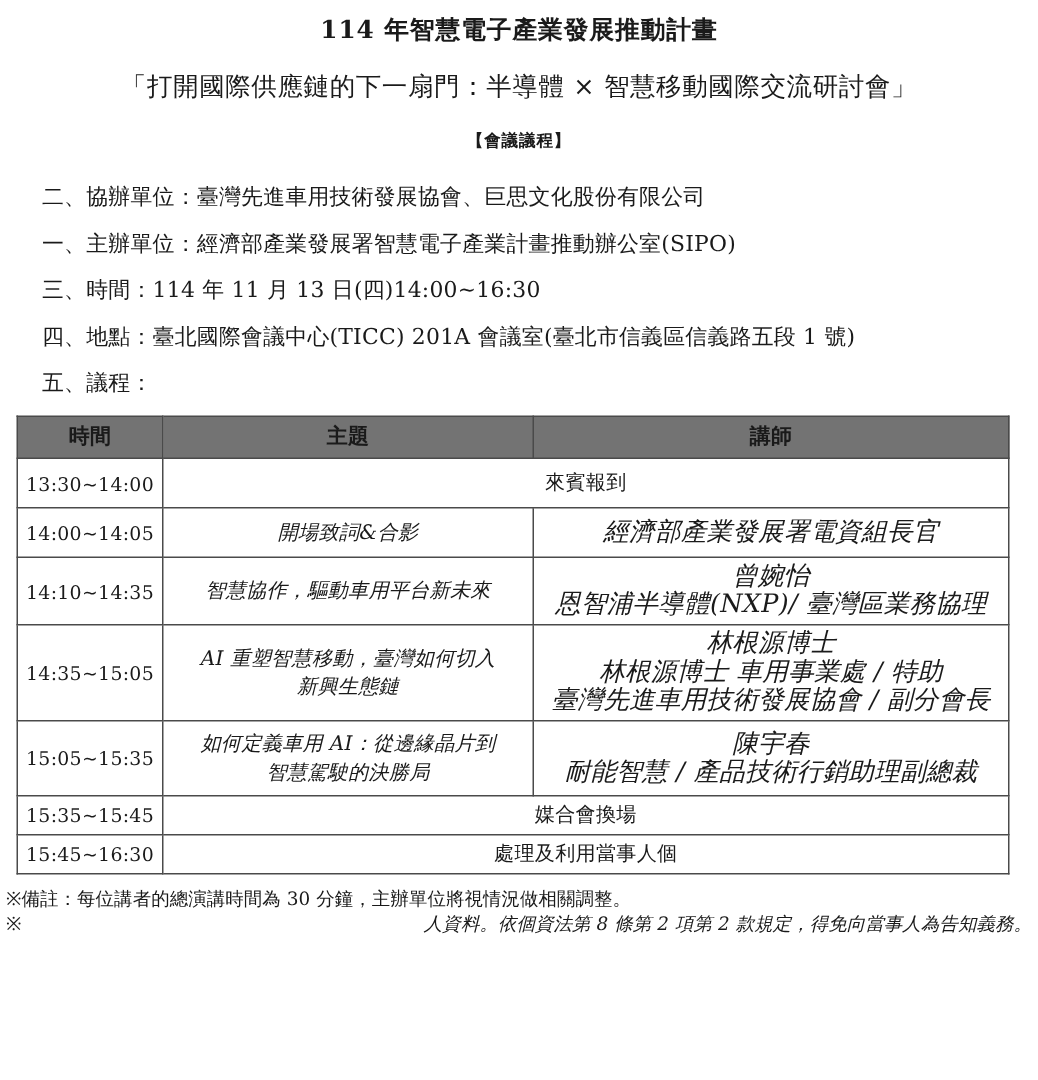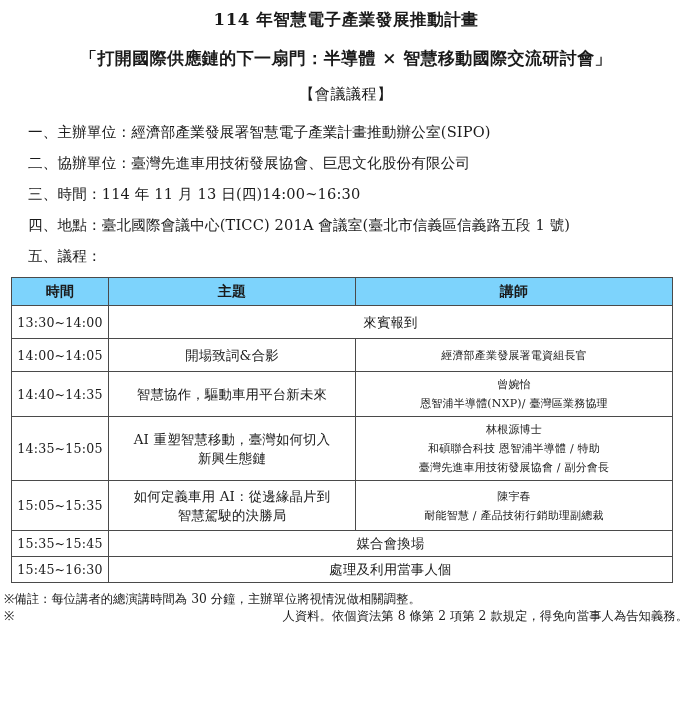--- a/index.html
+++ b/index.html
@@ -29,30 +29,30 @@
   .doc-title-1 {
     text-align: center;
     font-weight: bold;
     font-size: 16.5px;
     letter-spacing: 0.6px;
     line-height: 22px;
     margin: 0 0 13px 0;
   }
   .doc-title-2 {
     text-align: center;
-    font-weight: bold;
+    font-weight: normal;
     font-size: 17px;
     letter-spacing: 0.4px;
     line-height: 23px;
     margin: 16px 0 13px 0;
   }
   .doc-title-3 {
     text-align: center;
-    font-weight: normal;
-    font-size: 15px;
+    font-weight: bold;
+    font-size: 11px;
     letter-spacing: 0.6px;
     line-height: 22px;
     margin: 0 0 11px 0;
   }
 
   
   .info-list {
     margin: 0;
     padding: 0 18px 0 28px;
   }
@@ -76,42 +76,42 @@
   table.agenda th,
   table.agenda td {
     border: 1px solid #4a4a4a;
     text-align: center;
     vertical-align: middle;
     padding: 3px 4px;
     line-height: 19px;
     letter-spacing: 0.2px;
   }
   table.agenda thead th {
-    background: #7dd3fc;
+    background: #737373;
     font-weight: bold;
     font-size: 14px;
     height: 23px;
     padding: 2px 4px;
   }
   col.c-time { width: 97px; }
   col.c-topic { width: 247px; }
   col.c-speaker { width: 317px; }
 
   td.cell-time { font-size: 12.6px; letter-spacing: 0px; }
   td.cell-topic { font-size: 13.4px; }
-  td.cell-speaker { font-size: 11px; }
+  td.cell-speaker { font-size: 17px; }
   td.cell-full { font-size: 13.4px; }
 
   .row-h-33 { height: 33px; }
   .row-h-45 { height: 45px; }
   .row-h-64 { height: 64px; }
   .row-h-50 { height: 50px; }
   .row-h-23 { height: 23px; }
 
-  .ln { display: block; }
+  .ln { display: block; font-style: italic; }
 
   
   .notes {
     padding: 8px 4px 0 4px;
     font-size: 12.3px;
     line-height: 16.5px;
     letter-spacing: 0.05px;
   }
   .note-row {
     display: flex;
@@ -134,22 +134,22 @@
 
 <div class="page">
 
   <div class="title-block">
     <div class="doc-title-1">114 年智慧電子產業發展推動計畫</div>
     <div class="doc-title-2">「打開國際供應鏈的下一扇門：半導體 × 智慧移動國際交流研討會」</div>
     <div class="doc-title-3">【會議議程】</div>
   </div>
 
   <div class="info-list">
+    <div class="info-line">二、協辦單位：臺灣先進車用技術發展協會、巨思文化股份有限公司</div>
     <div class="info-line">一、主辦單位：經濟部產業發展署智慧電子產業計畫推動辦公室(SIPO)</div>
-    <div class="info-line">二、協辦單位：臺灣先進車用技術發展協會、巨思文化股份有限公司</div>
     <div class="info-line">三、時間：114 年 11 月 13 日(四)14:00~16:30</div>
     <div class="info-line">四、地點：臺北國際會議中心(TICC) 201A 會議室(臺北市信義區信義路五段 1 號)</div>
     <div class="info-line">五、議程：</div>
   </div>
 
   <div class="table-wrap">
     <table class="agenda">
       <colgroup>
         <col class="c-time">
         <col class="c-topic">
@@ -173,39 +173,39 @@
           <td class="cell-time">14:00~14:05</td>
           <td class="cell-topic">
             <span class="ln">開場致詞&amp;合影</span>
           </td>
           <td class="cell-speaker">
             <span class="ln">經濟部產業發展署電資組長官</span>
           </td>
         </tr>
 
         <tr class="row-h-45">
-          <td class="cell-time">14:40~14:35</td>
+          <td class="cell-time">14:10~14:35</td>
           <td class="cell-topic">
             <span class="ln">智慧協作，驅動車用平台新未來</span>
           </td>
           <td class="cell-speaker">
             <span class="ln">曾婉怡</span>
             <span class="ln">恩智浦半導體(NXP)/ 臺灣區業務協理</span>
           </td>
         </tr>
 
         <tr class="row-h-64">
           <td class="cell-time">14:35~15:05</td>
           <td class="cell-topic">
             <span class="ln">AI 重塑智慧移動，臺灣如何切入</span>
             <span class="ln">新興生態鏈</span>
           </td>
           <td class="cell-speaker">
             <span class="ln">林根源博士</span>
-            <span class="ln">和碩聯合科技 恩智浦半導體 / 特助</span>
+            <span class="ln">林根源博士 車用事業處 / 特助</span>
             <span class="ln">臺灣先進車用技術發展協會 / 副分會長</span>
           </td>
         </tr>
 
         <tr class="row-h-50">
           <td class="cell-time">15:05~15:35</td>
           <td class="cell-topic">
             <span class="ln">如何定義車用 AI：從邊緣晶片到</span>
             <span class="ln">智慧駕駛的決勝局</span>
           </td>

